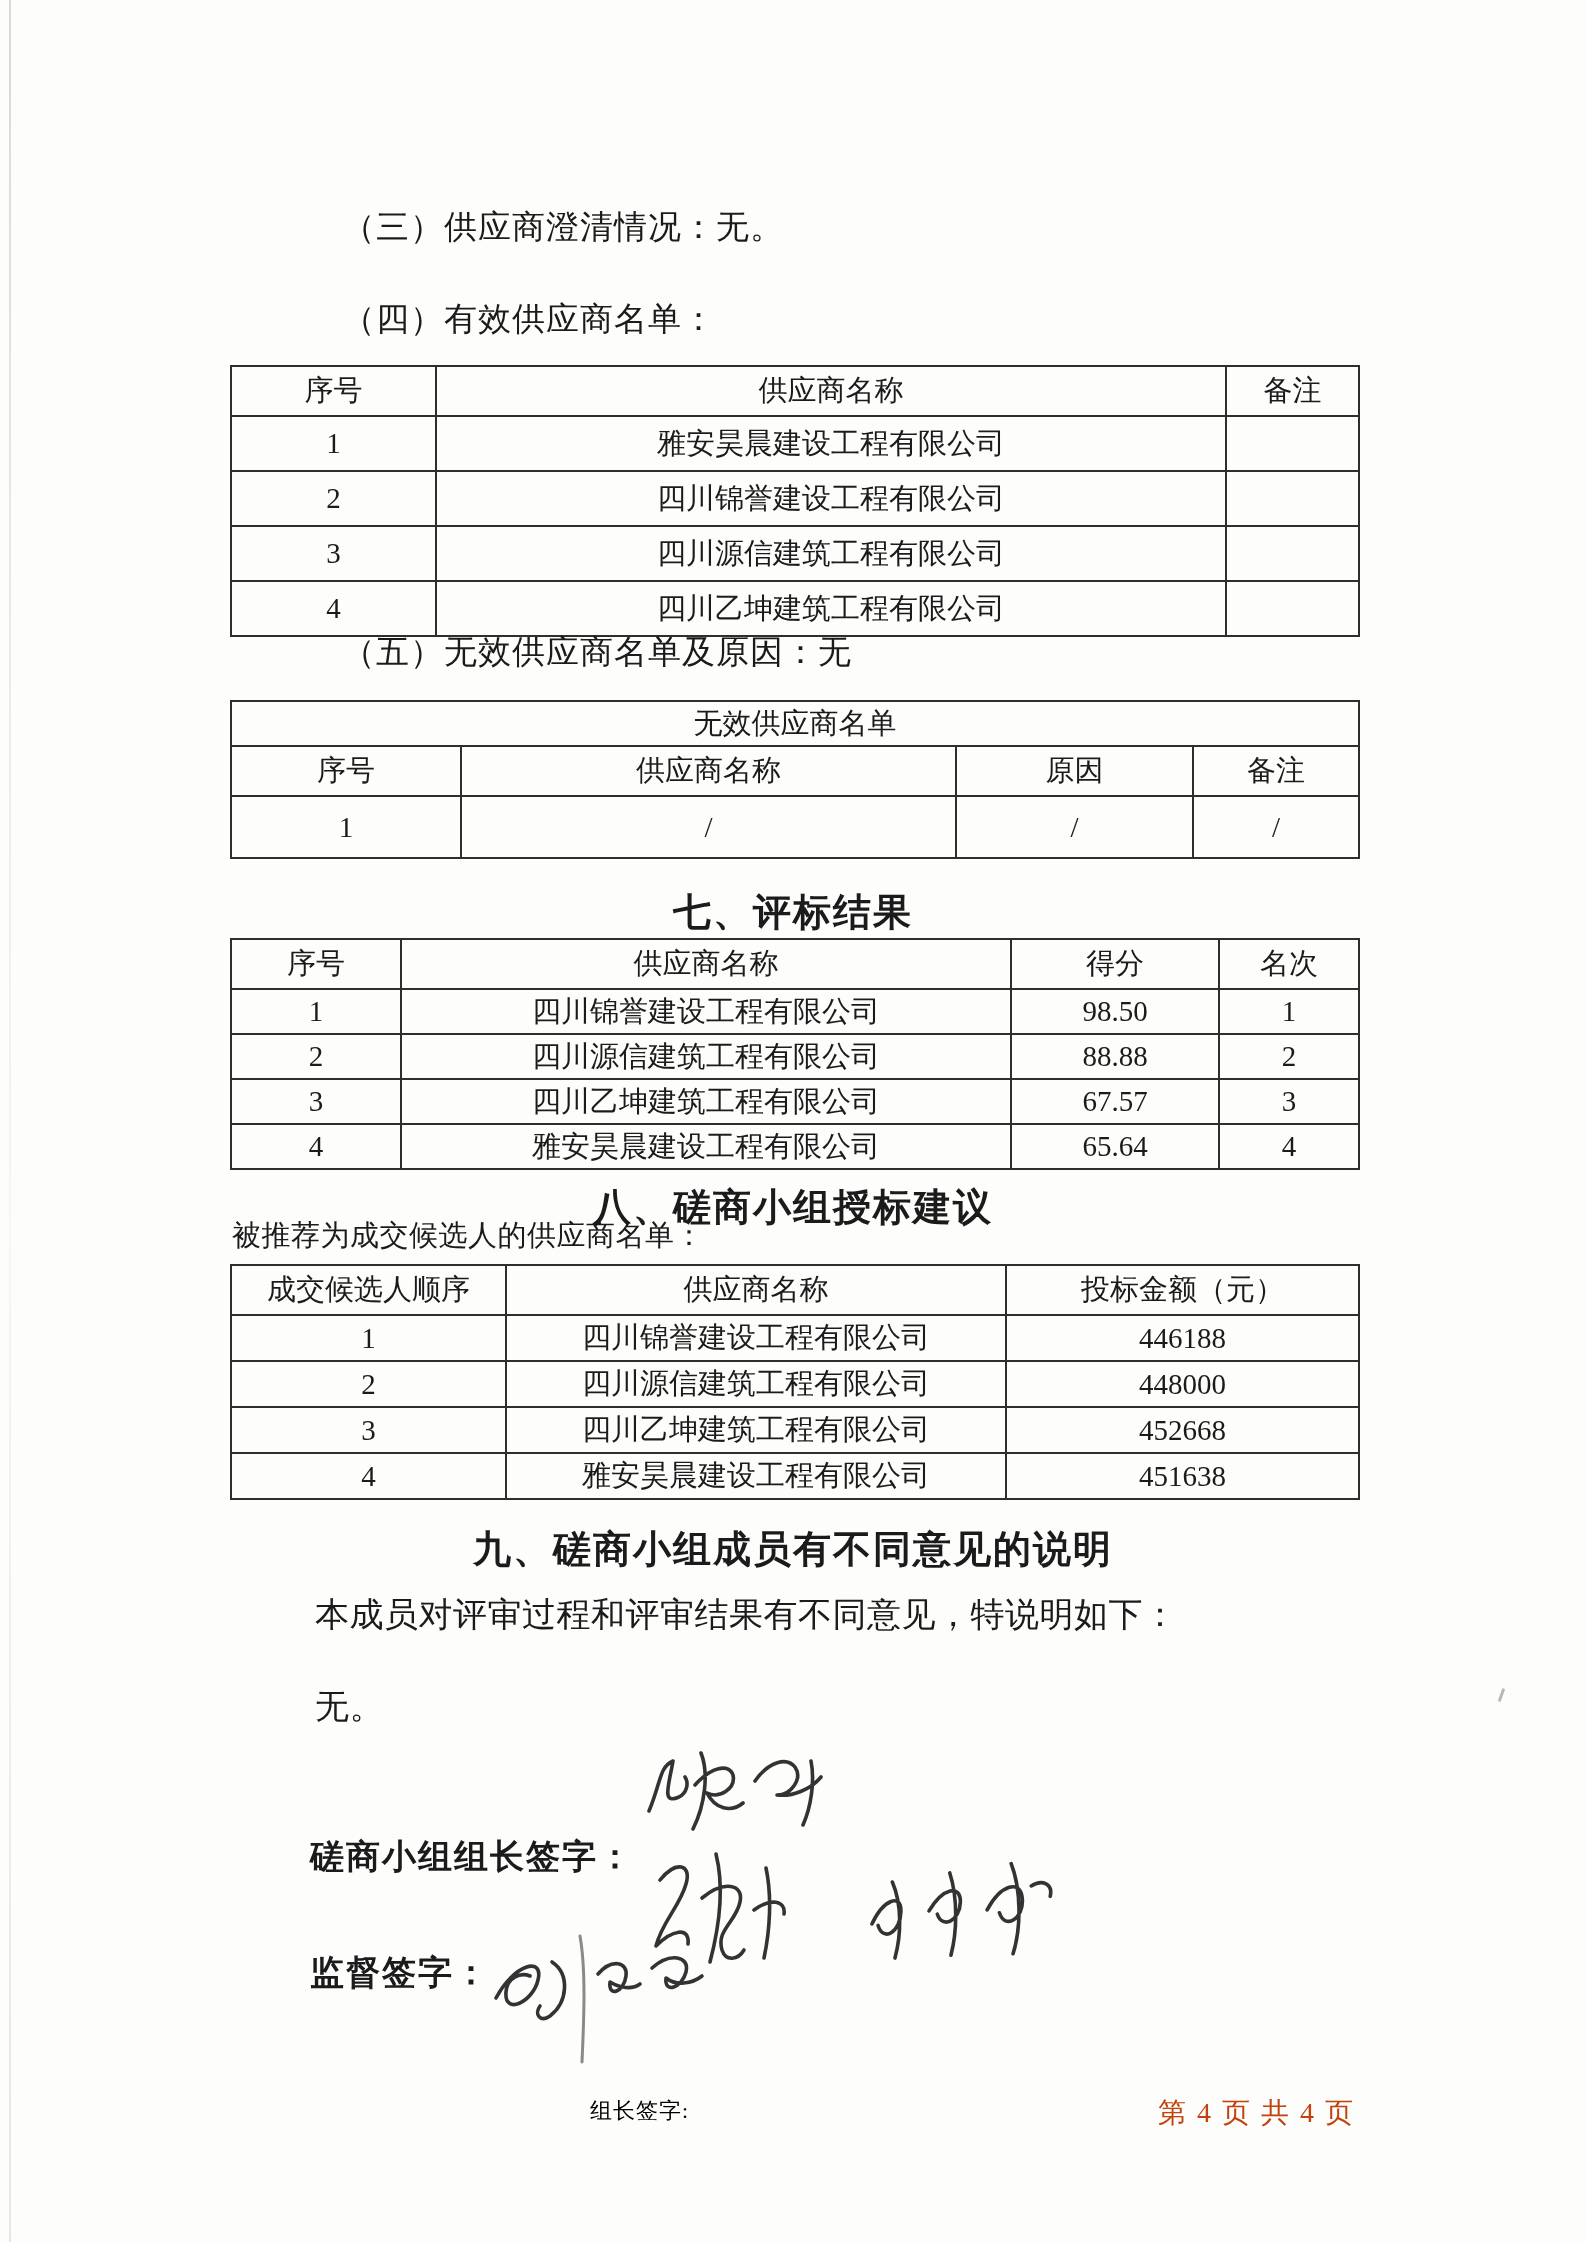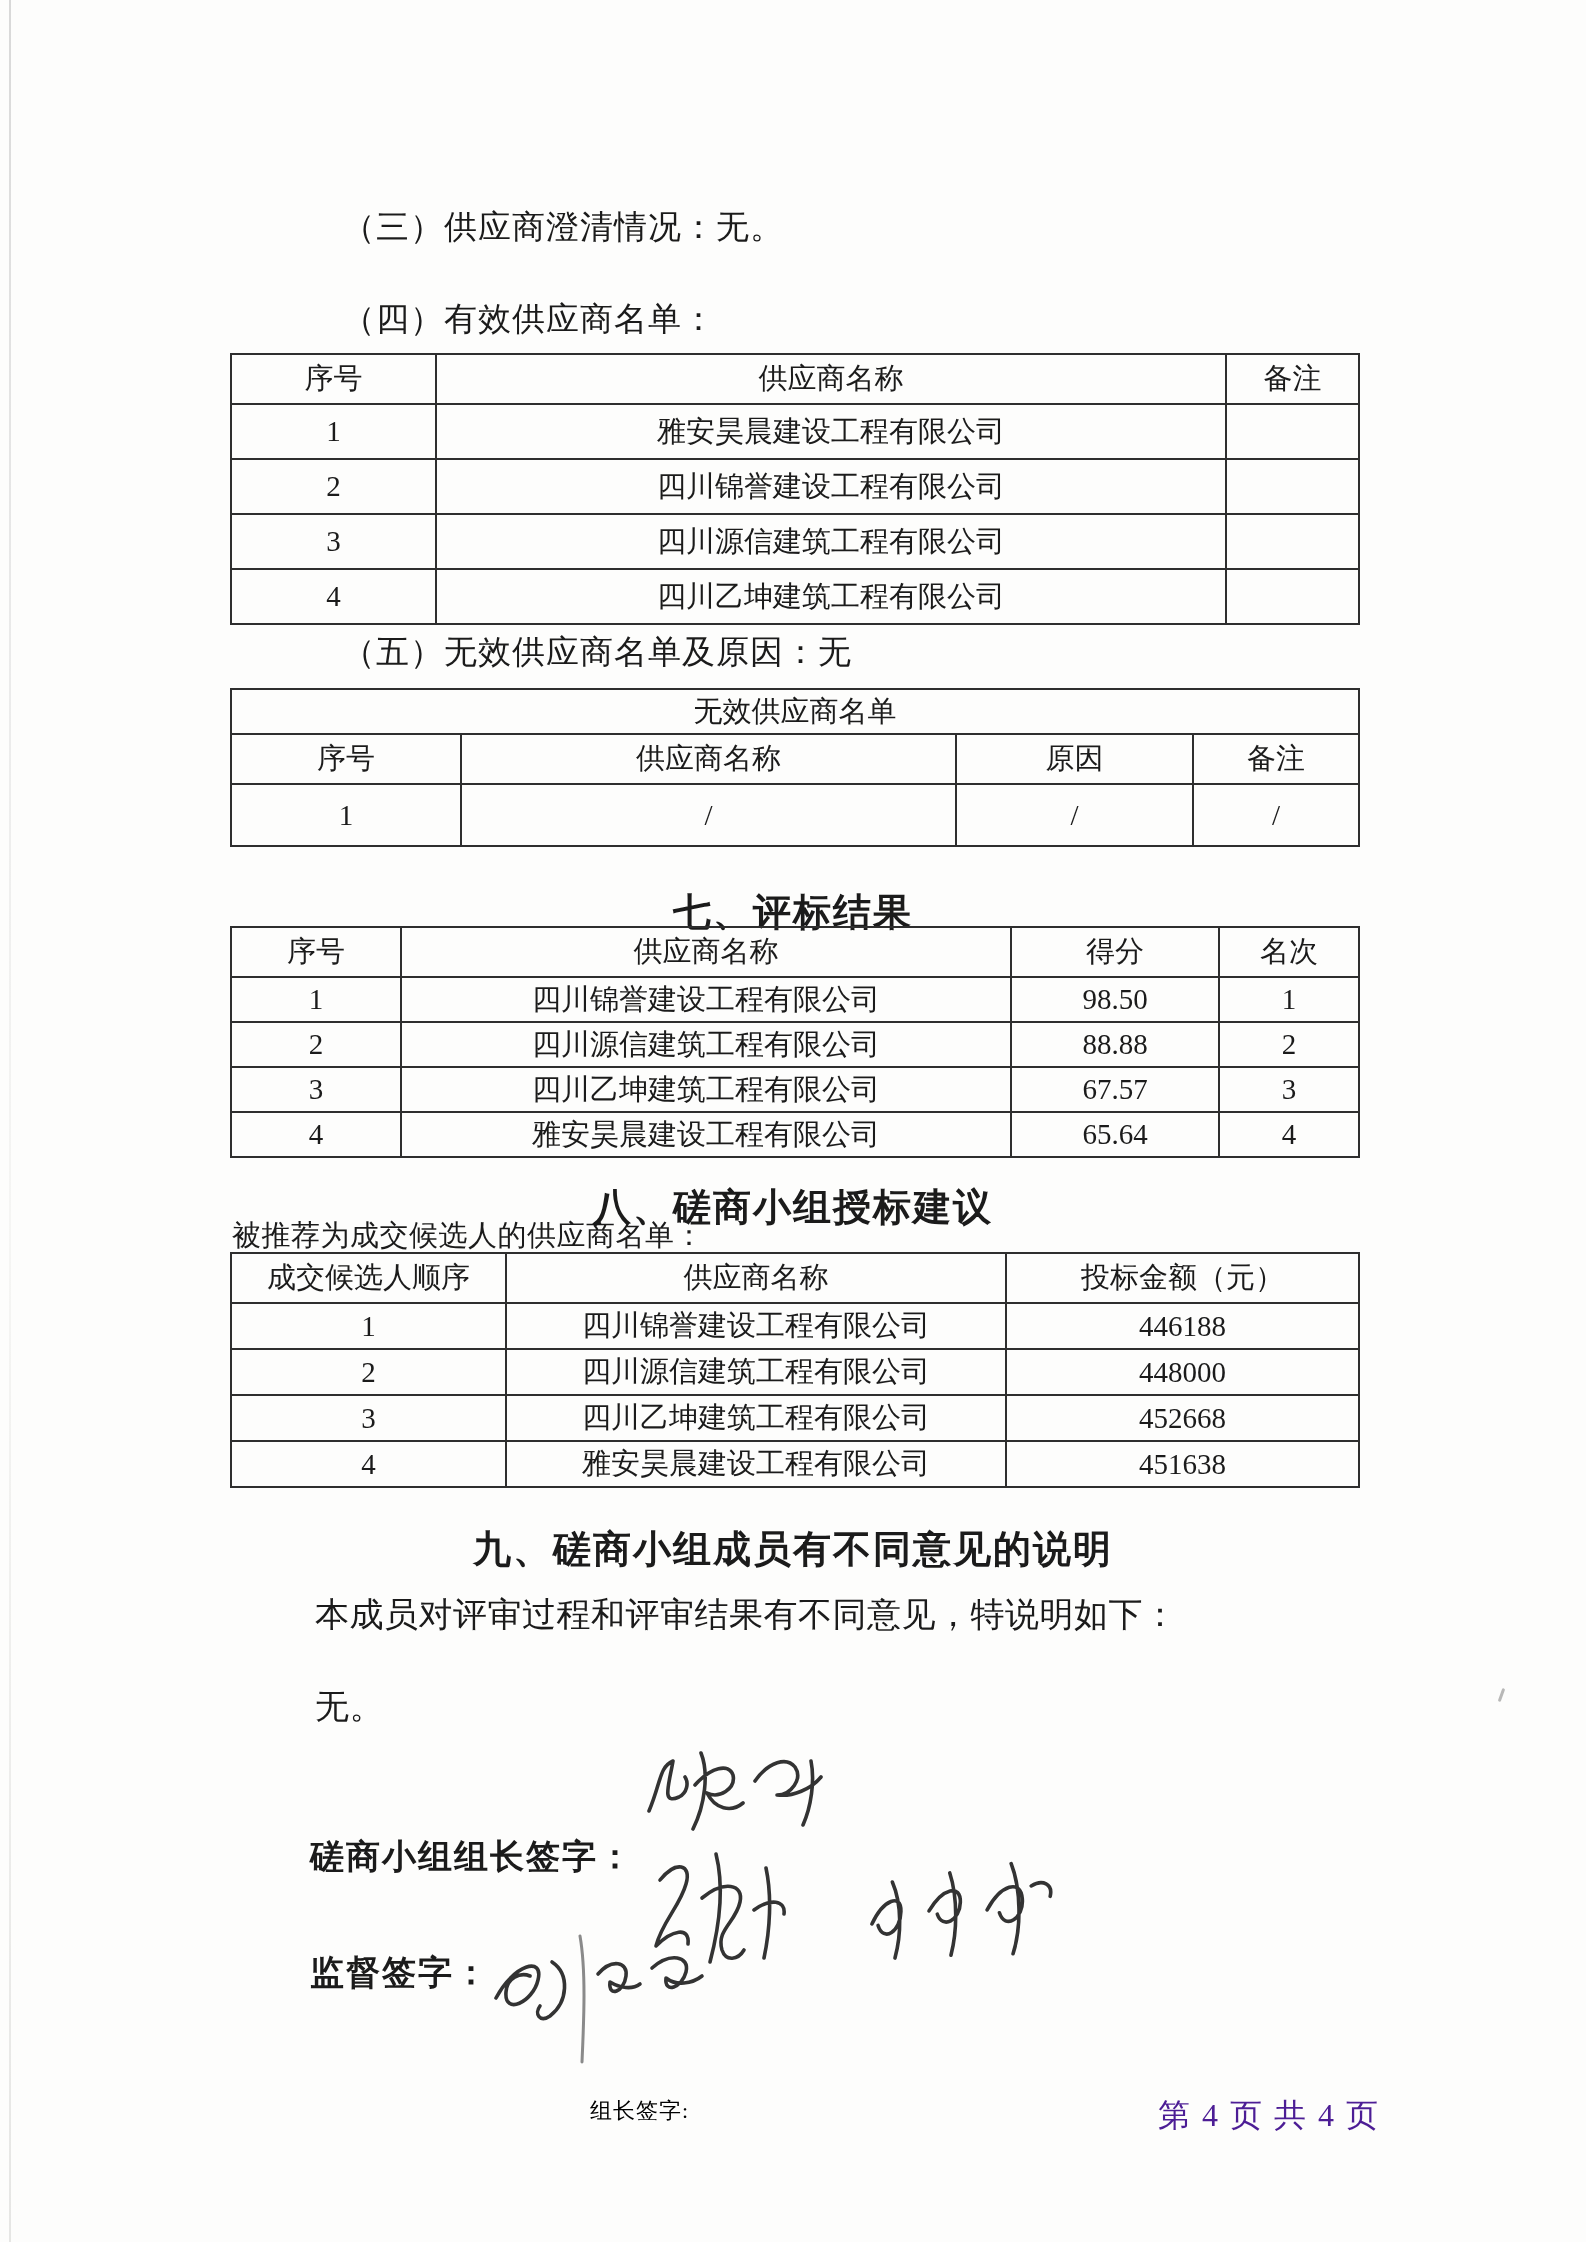--- a/index.html
+++ b/index.html
@@ -18,37 +18,37 @@
     background:linear-gradient(180deg,#c9c9c9 0%,#e3e3e3 30%,#f2f2f0 55%,#dcdcda 100%);opacity:.7;}
   .stray-mark{position:absolute;left:1500px;top:1688px;width:3px;height:14px;
     background:#9a9a9a;transform:rotate(20deg);border-radius:2px;opacity:.7;}
   
   .h-sub{font-size:33px;letter-spacing:1px;white-space:nowrap;}
   .h-center{left:0;width:1586px;text-align:center;font-weight:700;font-size:38px;
     letter-spacing:2px;white-space:nowrap;margin-top:12px;}
   .intro-line{font-size:29px;letter-spacing:.5px;white-space:nowrap;}
   .body-line{font-size:34px;letter-spacing:.5px;white-space:nowrap;}
   
-  table.tbl{border-collapse:collapse;table-layout:fixed;background:transparent;}
+  table.tbl{border-collapse:collapse;table-layout:fixed;background:transparent;margin-top:12px;}
   table.tbl th,table.tbl td{
     border:2px solid #2e2e2e;text-align:center;vertical-align:middle;
     font-weight:400;font-size:29px;padding:0 4px;overflow:hidden;white-space:nowrap;
   }
   .t1 thead tr{height:50px;} .t1 tbody tr{height:55px;}
   .t2 .merged-row{height:45px;} .t2 .head-row{height:50px;} .t2 tbody tr{height:62px;}
   .t3 thead tr{height:50px;} .t3 tbody tr{height:45px;}
   .t4 thead tr{height:50px;} .t4 tbody tr{height:46px;}
   
   .sig-label{font-size:34px;font-weight:700;letter-spacing:2px;white-space:nowrap;}
   .sig svg{display:block;}
   .sig path{fill:none;stroke:#333;stroke-width:3.6;stroke-linecap:round;stroke-linejoin:round;}
   .sig path.light{stroke:#8a8a8a;stroke-width:3;}
   
   .footer-left{font-size:22px;color:#000000;letter-spacing:1px;}
-  .footer-right{font-size:32px;color:#4c1d95;letter-spacing:2px;white-space:nowrap;}
+  .footer-right{font-size:28px;color:#c2410c;letter-spacing:2px;white-space:nowrap;}
 </style>
 </head>
 <body>
 
 <div class="page">
 
   <div class="scan-edge"></div>
   <div class="stray-mark"></div>
 
   <div class="abs h-sub" style="left:342px;top:205px;">（三）供应商澄清情况：无。</div>

